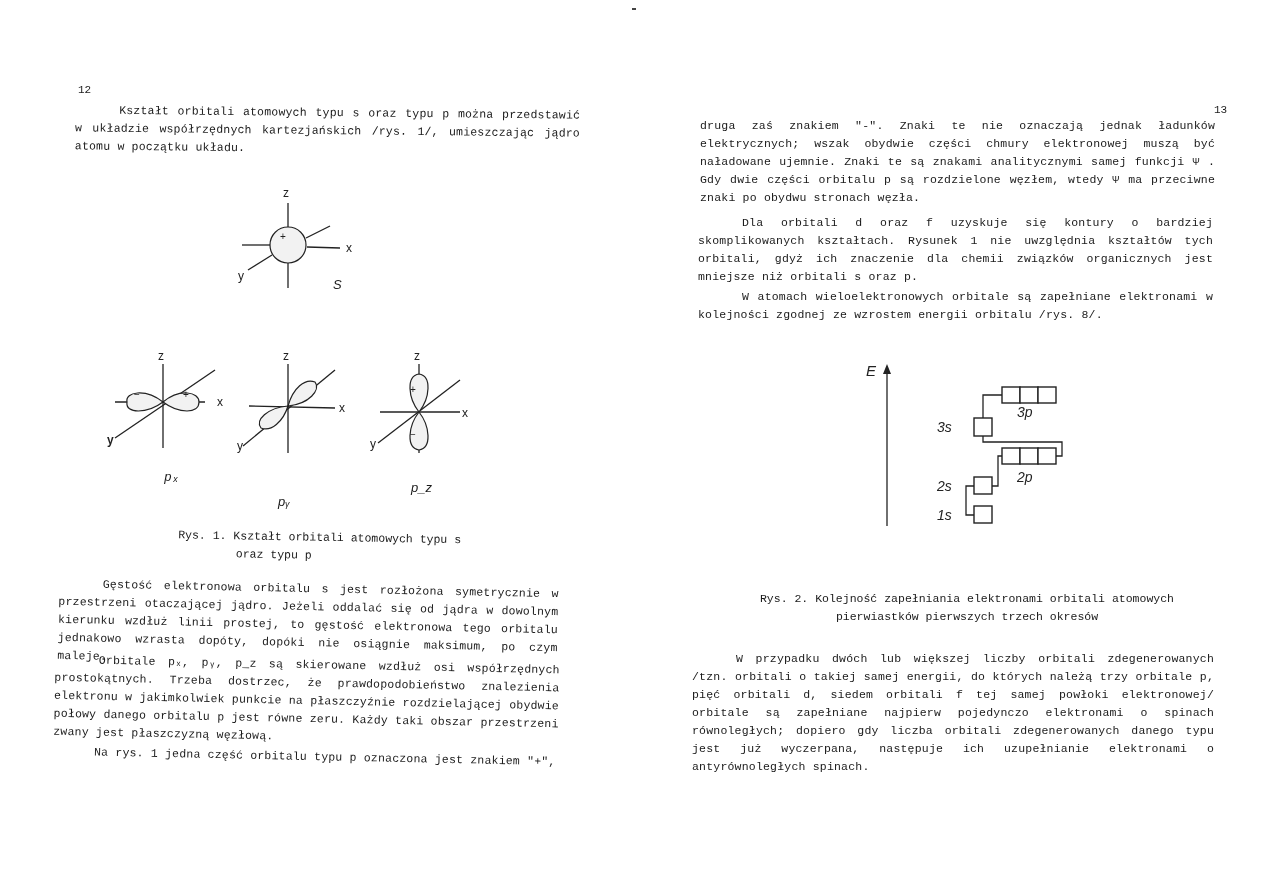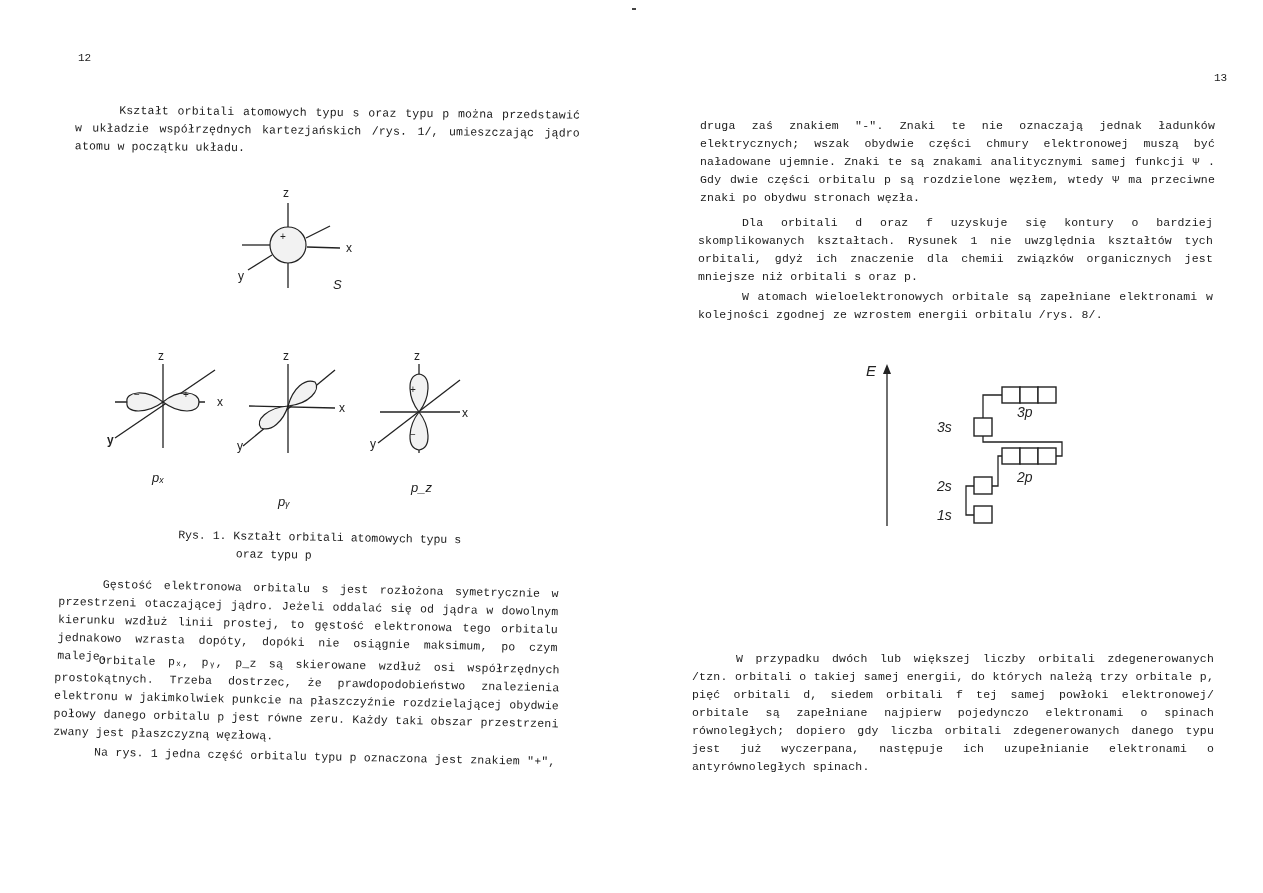--- a/index.html
+++ b/index.html
@@ -1,21 +1,21 @@
 <!DOCTYPE html>
 <html><head>
 <meta charset="utf-8">
 <style>
   html, body { margin:0; padding:0; background:#ffffff; }
   body { width:1263px; height:893px; position:relative; overflow:hidden;
          font-family:"Liberation Mono", "DejaVu Sans Mono", monospace; color:#1a1a1a; }
   .page { position:absolute; top:0; height:893px; }
   #left-page { left:0; width:631px; }
   #right-page { left:632px; width:631px;text-decoration:underline; }
-  .pagenum { position:absolute; font-size:11px; }
+  .pagenum { position:absolute; font-size:11px;margin-top:32px; }
   .para { position:absolute; font-size:11.5px; line-height:18px; letter-spacing:0.2px; white-space:pre-wrap; }
   .indent { text-indent:44px; }
   .just { text-align:justify; }
   .caption { position:absolute; font-size:11.5px; line-height:18px; text-align:center; }
   .fig-label { position:absolute; font-family:"Liberation Sans", sans-serif; font-style:italic; font-size:13px; }
   svg { position:absolute; overflow:visible; }
   .axis { stroke:#222; stroke-width:1.3; fill:none; }
   .lobe { stroke:#222; stroke-width:1.2; fill:#f2f2f2; }
   .axlbl { font-family:"Liberation Sans", sans-serif; font-size:12px; fill:#222; }
   .box { stroke:#222; stroke-width:1.4; fill:#fff; }
@@ -52,21 +52,21 @@
     <line class="axis" x1="58" y1="16" x2="58" y2="100"></line>
     <line class="axis" x1="10" y1="54" x2="100" y2="54"></line>
     <line class="axis" x1="10" y1="90" x2="110" y2="22"></line>
     <path class="lobe" d="M58,54 C40,40 20,44 22,54 C20,66 42,66 58,54 Z"></path>
     <path class="lobe" d="M58,54 C75,40 94,44 94,54 C94,66 74,66 58,54 Z"></path>
     <text class="axlbl" x="29" y="50" style="font-size:10px;">−</text>
     <text class="axlbl" x="78" y="50" style="font-size:10px;">+</text>
     <text class="axlbl" x="112" y="58">x</text>
     <text class="axlbl" x="2" y="96" style="font-weight:bold;">y</text>
   </svg>
-  <div class="fig-label" style="left:152px; top:470px;">pₓ</div>
+  <div class="fig-label" style="left:164px; top:470px;font-family:Liberation Mono, monospace;">pₓ</div>
 
   <svg style="left:235px; top:348px;" width="130" height="110">
     <text class="axlbl" x="48" y="12">z</text>
     <line class="axis" x1="53" y1="16" x2="53" y2="105"></line>
     <line class="axis" x1="14" y1="58" x2="100" y2="60"></line>
     <line class="axis" x1="8" y1="98" x2="100" y2="22"></line>
     <path class="lobe" d="M53,58 C58,40 70,30 80,34 C86,42 74,56 53,58 Z"></path>
     <path class="lobe" d="M53,58 C48,74 36,84 26,80 C20,72 32,60 53,58 Z"></path>
     <text class="axlbl" x="104" y="64">x</text>
     <text class="axlbl" x="2" y="102">y</text>
@@ -127,15 +127,19 @@
 
     <rect class="box" x="112" y="146" width="18" height="17"></rect>
     <text class="axlbl" x="75" y="160" style="font-style:italic;font-size:14px;">1s</text>
 
     <path class="arrow" d="M112,155 L104,155 L104,126 L112,126"></path>
     <path class="arrow" d="M130,126 L136,126 L136,96 L140,96"></path>
     <path class="arrow" d="M194,96 L200,96 L200,82 L121,82 L121,76"></path>
     <path class="arrow" d="M121,58 L121,35 L140,35"></path>
   </svg>
 
+  <div class="caption" style="left:100px; top:590px; width:470px;">
+    <div>Rys. 2. Kolejność zapełniania elektronami orbitali atomowych</div>
+    <div>pierwiastków pierwszych trzech okresów</div>
+  </div>
 
   <div class="para indent just" style="left:60px; top:650px; width:522px;">W przypadku dwóch lub większej liczby orbitali zdegenerowanych /tzn. orbitali o takiej samej energii, do których należą trzy orbitale p, pięć orbitali d, siedem orbitali f tej samej powłoki elektronowej/ orbitale są zapełniane najpierw pojedynczo elektronami o spinach równoległych; dopiero gdy liczba orbitali zdegenerowanych danego typu jest już wyczerpana, następuje ich uzupełnianie elektronami o antyrównoległych spinach.</div>
 </div>
 
 </body></html>

